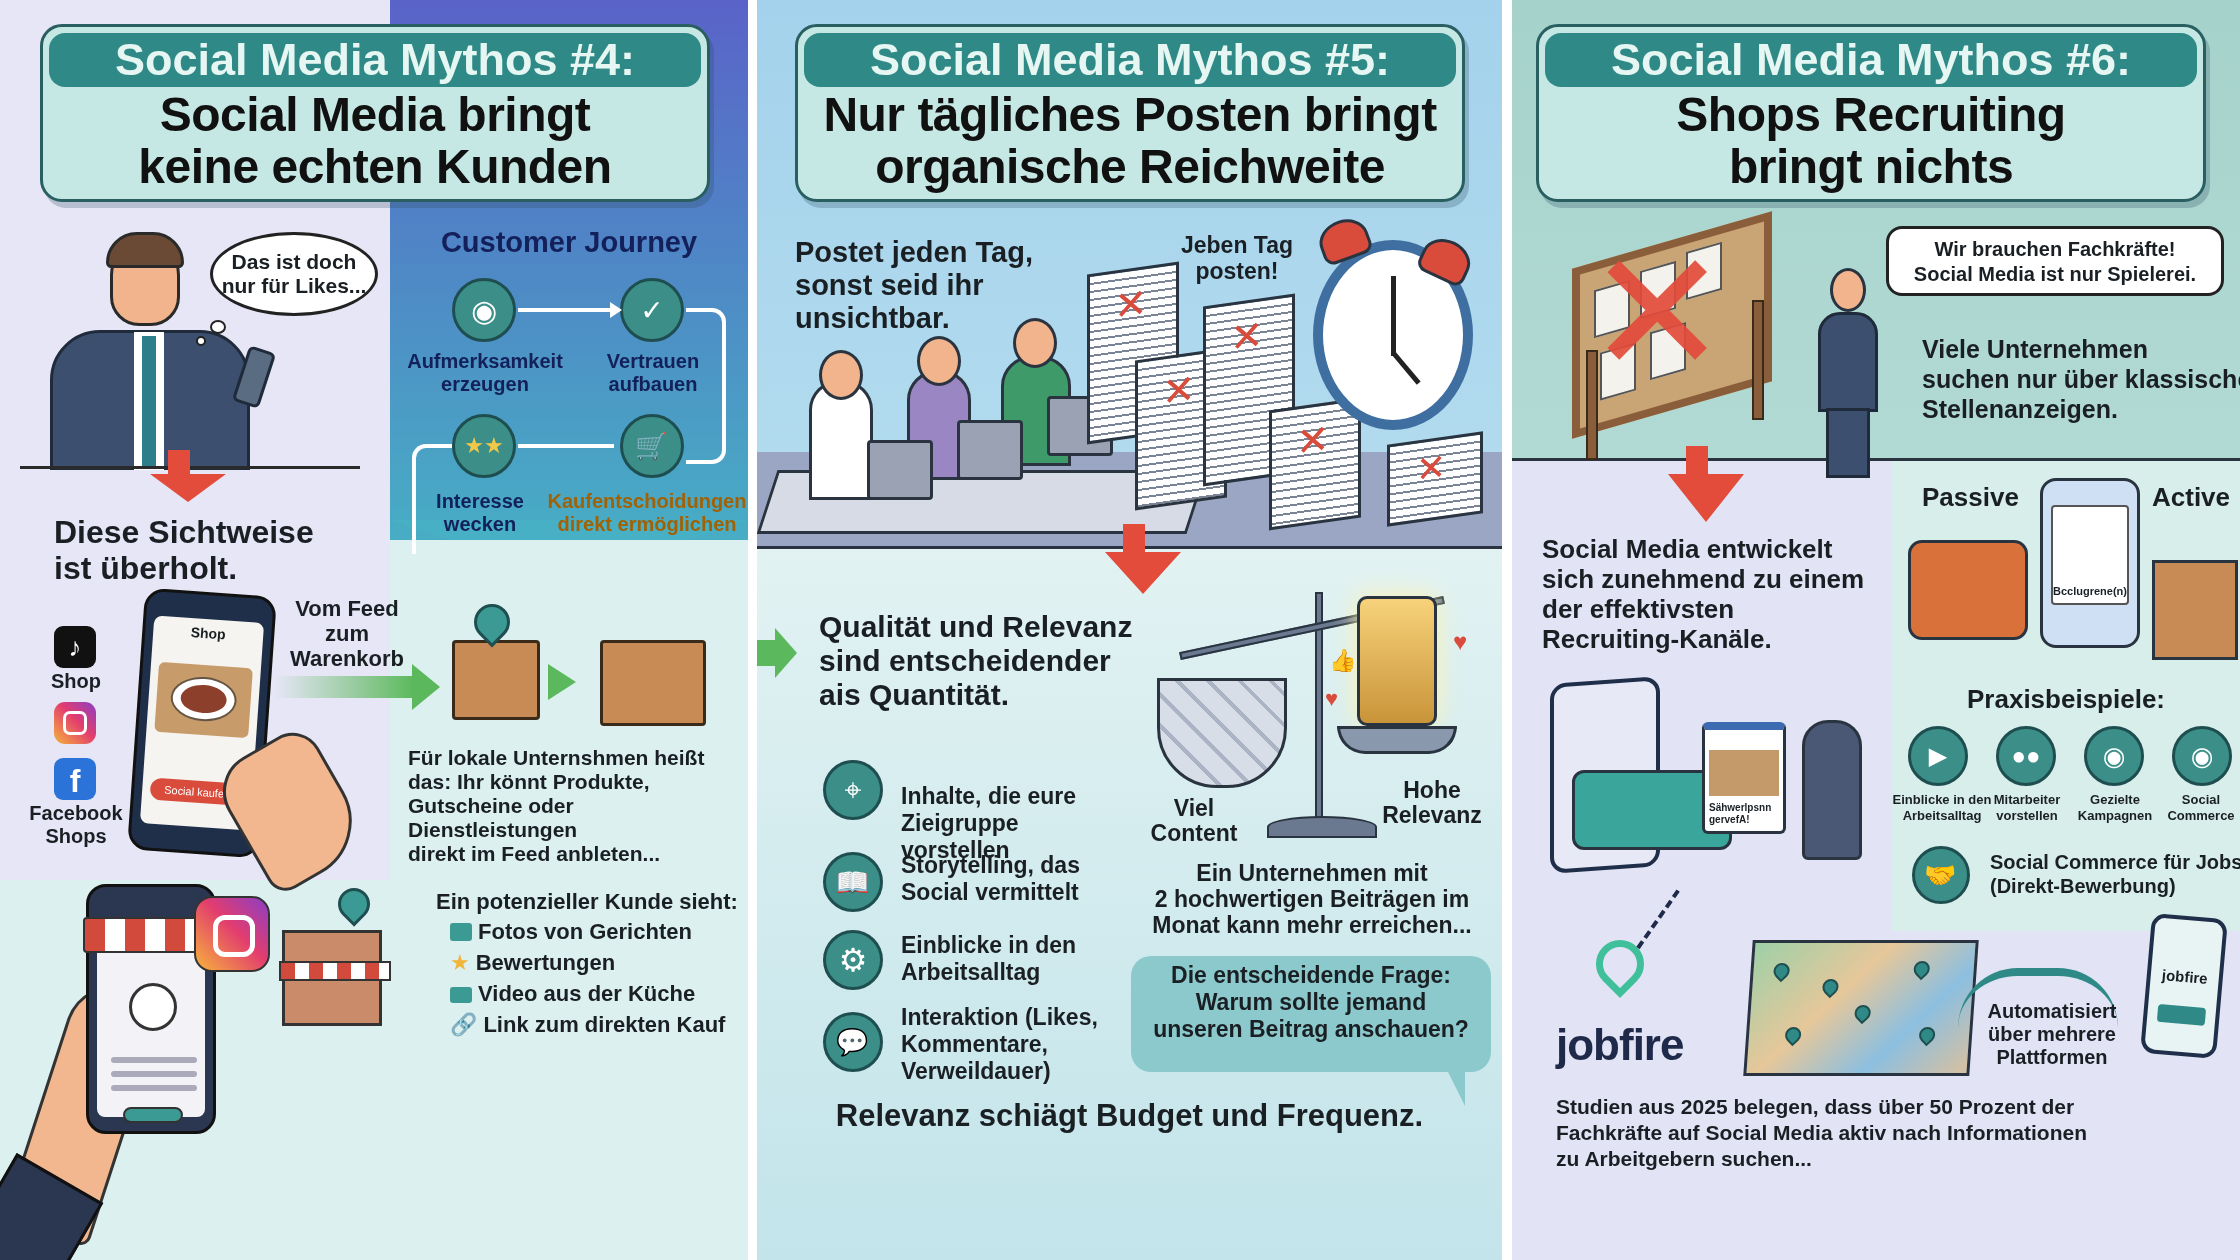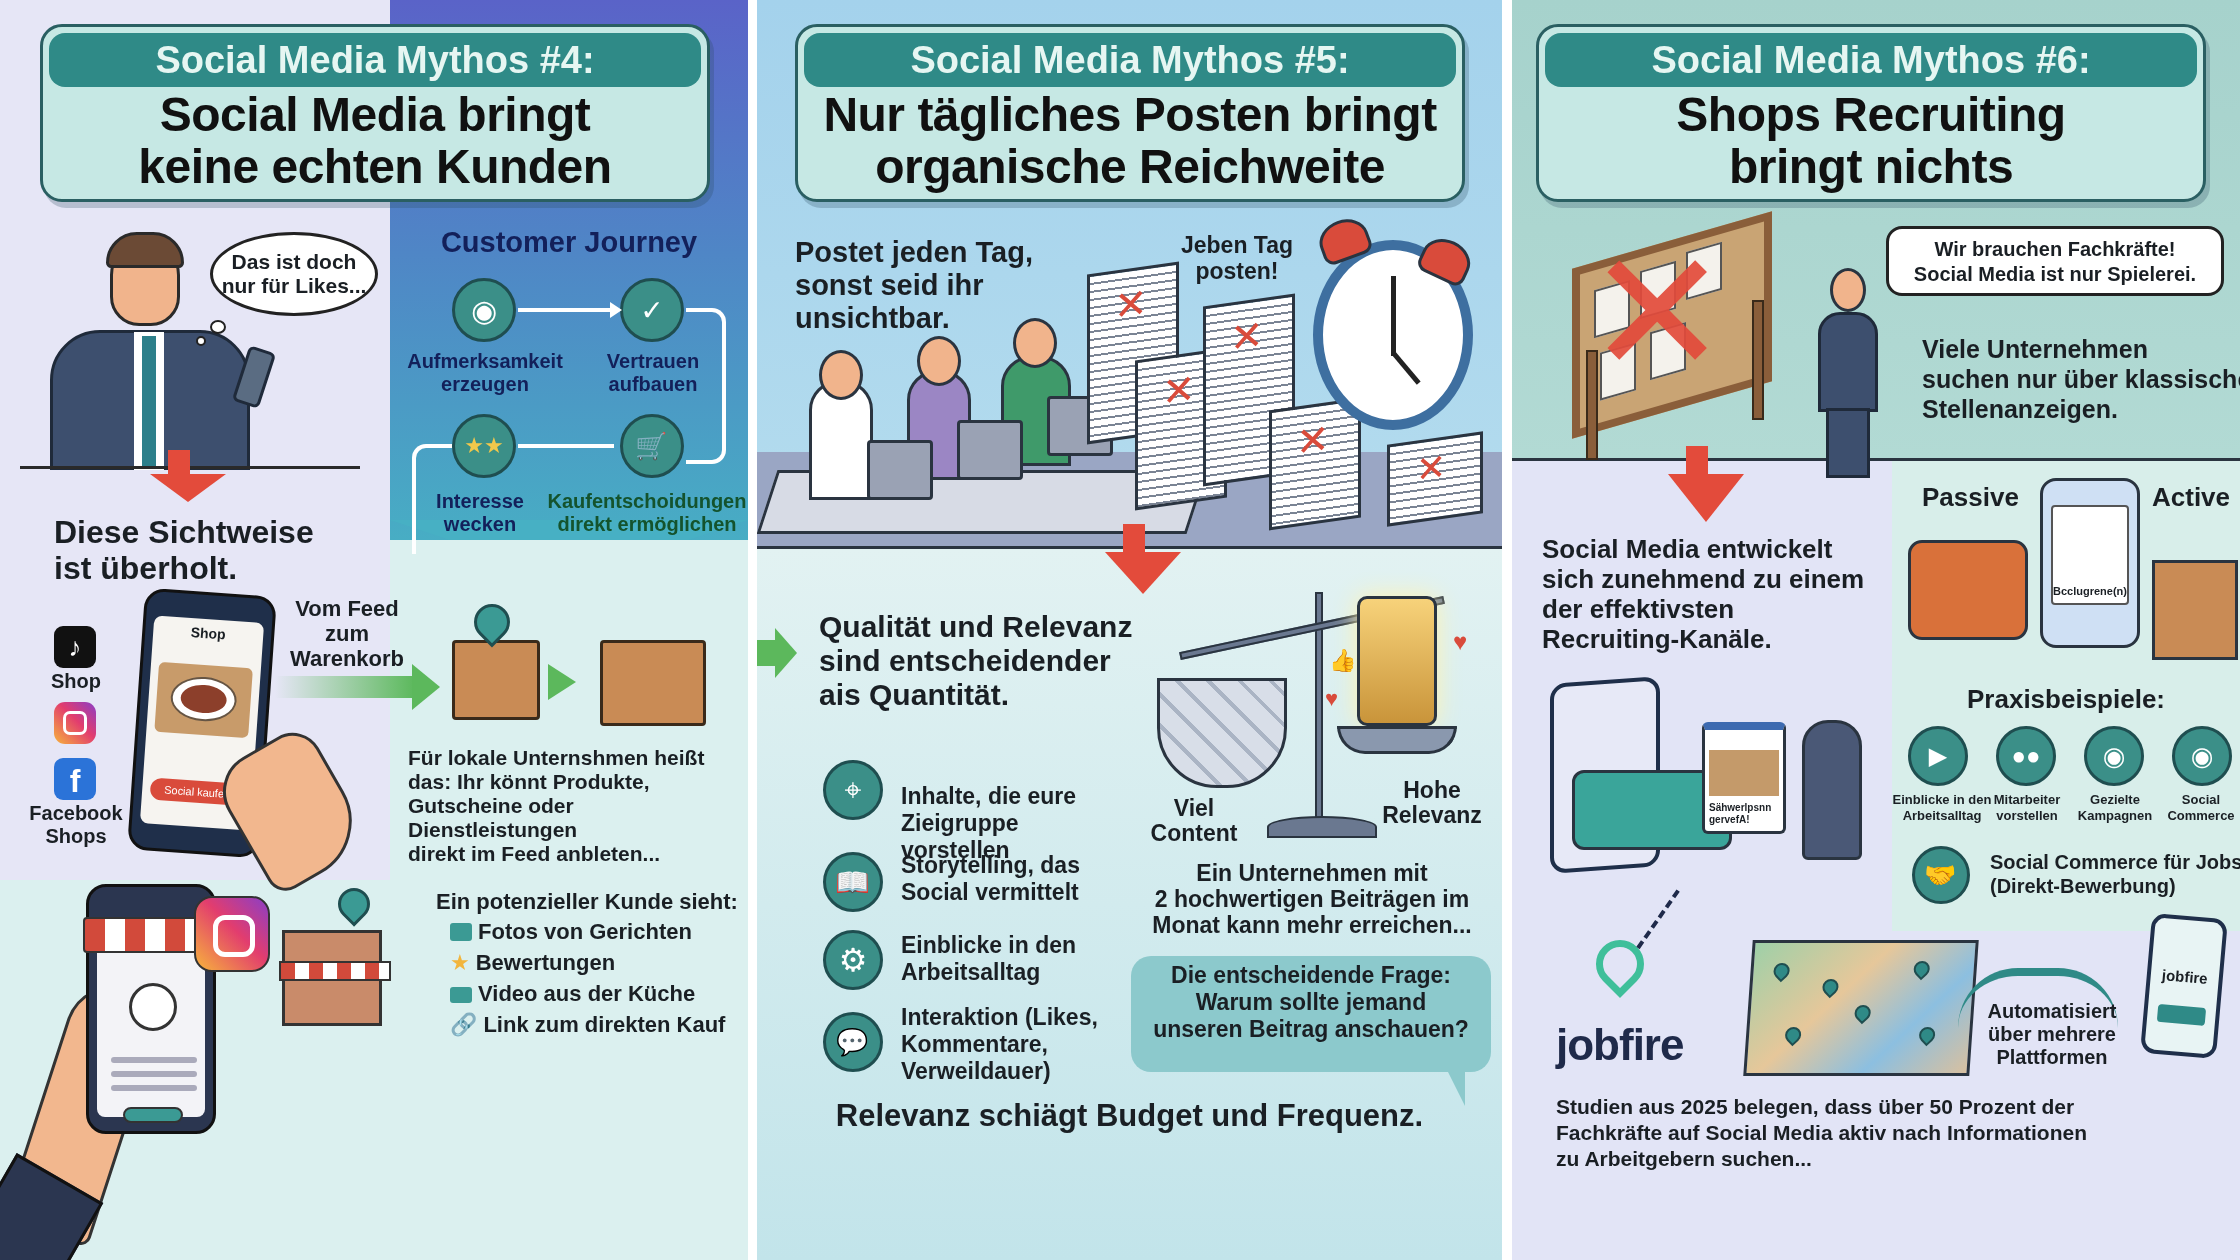--- a/index.html
+++ b/index.html
@@ -10,21 +10,21 @@
   #p1 { left: 0; width: 748px; background: #e6e6f6; }
   #p2 { left: 757px; width: 745px; background: #d8eef0; }
   #p3 { left: 1512px; width: 728px; background: #e2e4f6; }
 
   
   .titlebox { position: absolute; left: 40px; top: 24px; width: 670px; height: 178px;
     background: #c6e8e4; border: 3px solid #2a5f62; border-radius: 22px;
     box-shadow: 4px 6px 0 rgba(40,70,90,0.25); z-index: 5; }
   .titlebox .strip { position: absolute; left: 6px; top: 6px; right: 6px; height: 54px;
     background: #2f8a87; border-radius: 16px; color: #e6f6f2; font-weight: 700;
-    font-size: 38px; text-align: center; line-height: 54px; }
+    font-size: 45px; text-align: center; line-height: 54px; }
   .titlebox .sub { position: absolute; left: 0; right: 0; top: 62px; text-align: center;
     font-weight: 700; font-size: 48px; line-height: 52px; color: #111; letter-spacing: -0.5px; }
 
   .abs { position: absolute; }
   .txt-b { font-weight: 700; }
 
   .teal-circle { position: absolute; border-radius: 50%; background: #3b8f88; border: 3px solid #1f4e50;
     display: flex; align-items: center; justify-content: center; color: #fff; }
 </style>
 </head>
@@ -80,21 +80,21 @@
       <div>aufbauen</div>
     </div>
     <div class="teal-circle" style="left:62px;top:194px;width:64px;height:64px;font-size:22px;color:#f2c84b;">★★</div>
     <div class="teal-circle" style="left:230px;top:194px;width:64px;height:64px;font-size:26px;">🛒</div>
     <div class="abs" style="left:128px;top:224px;width:96px;height:4px;background:#fff;"></div>
     <div class="abs" style="left:22px;top:224px;width:40px;height:110px;border:4px solid #fff;border-right:none;border-bottom:none;border-radius:14px 0 0 0;"></div>
     <div class="abs txt-b" style="left:20px;top:270px;width:140px;text-align:center;font-size:20px;line-height:23px;color:#13205a;">
       <div>Interesse</div>
       <div>wecken</div>
     </div>
-    <div class="abs txt-b" style="left:156px;top:270px;width:202px;text-align:center;font-size:20px;line-height:23px;color:#14532d;">
+    <div class="abs txt-b" style="left:156px;top:270px;width:202px;text-align:center;font-size:20px;line-height:23px;color:#a16207;">
       <div>Kaufentschoidungen</div>
       <div>direkt ermöglichen</div>
     </div>
   </div>
 
   <div class="abs txt-b" style="left:54px;top:514px;font-size:32px;line-height:36px;z-index:3;">
     <div>Diese Sichtweise</div>
     <div>ist überholt.</div>
   </div>
 

